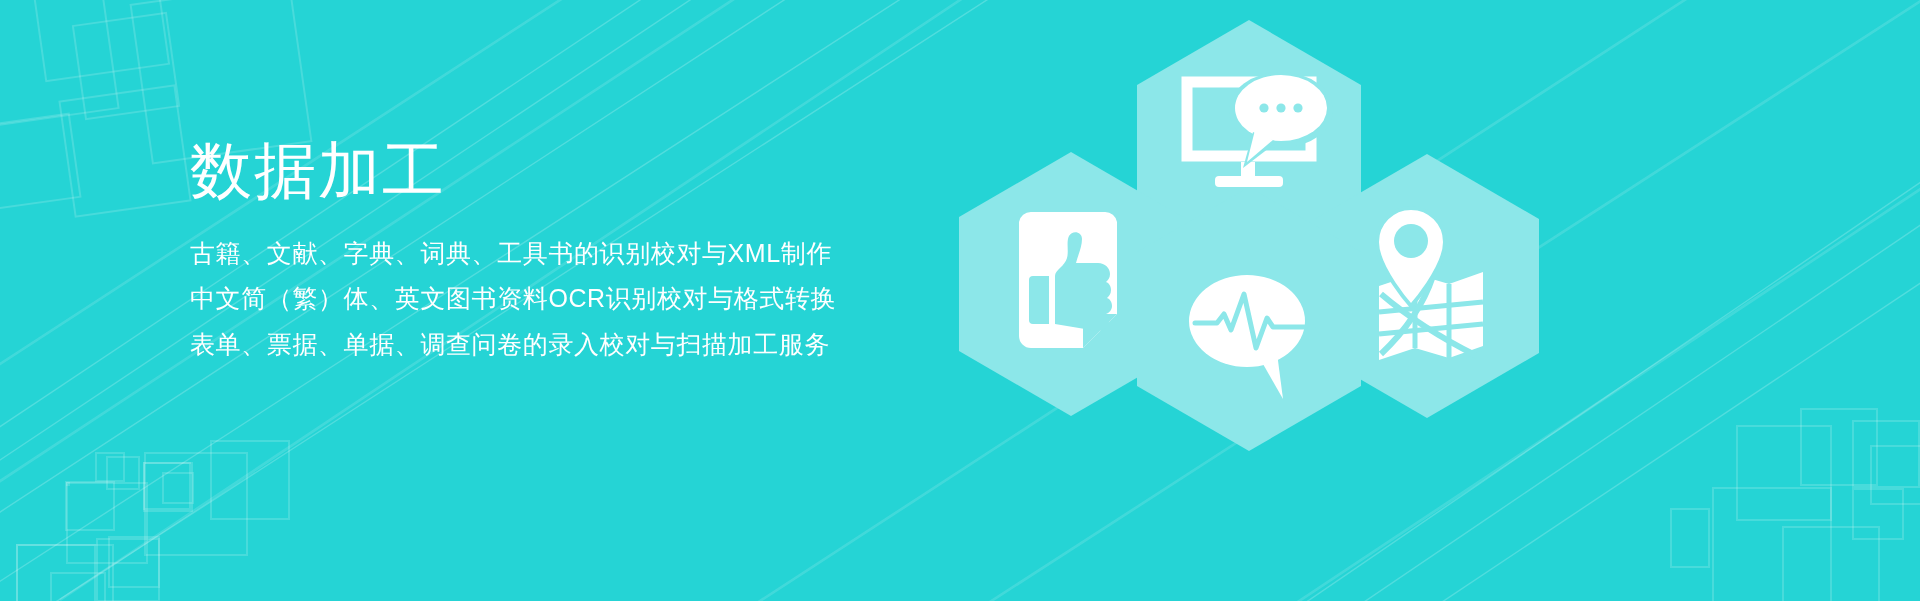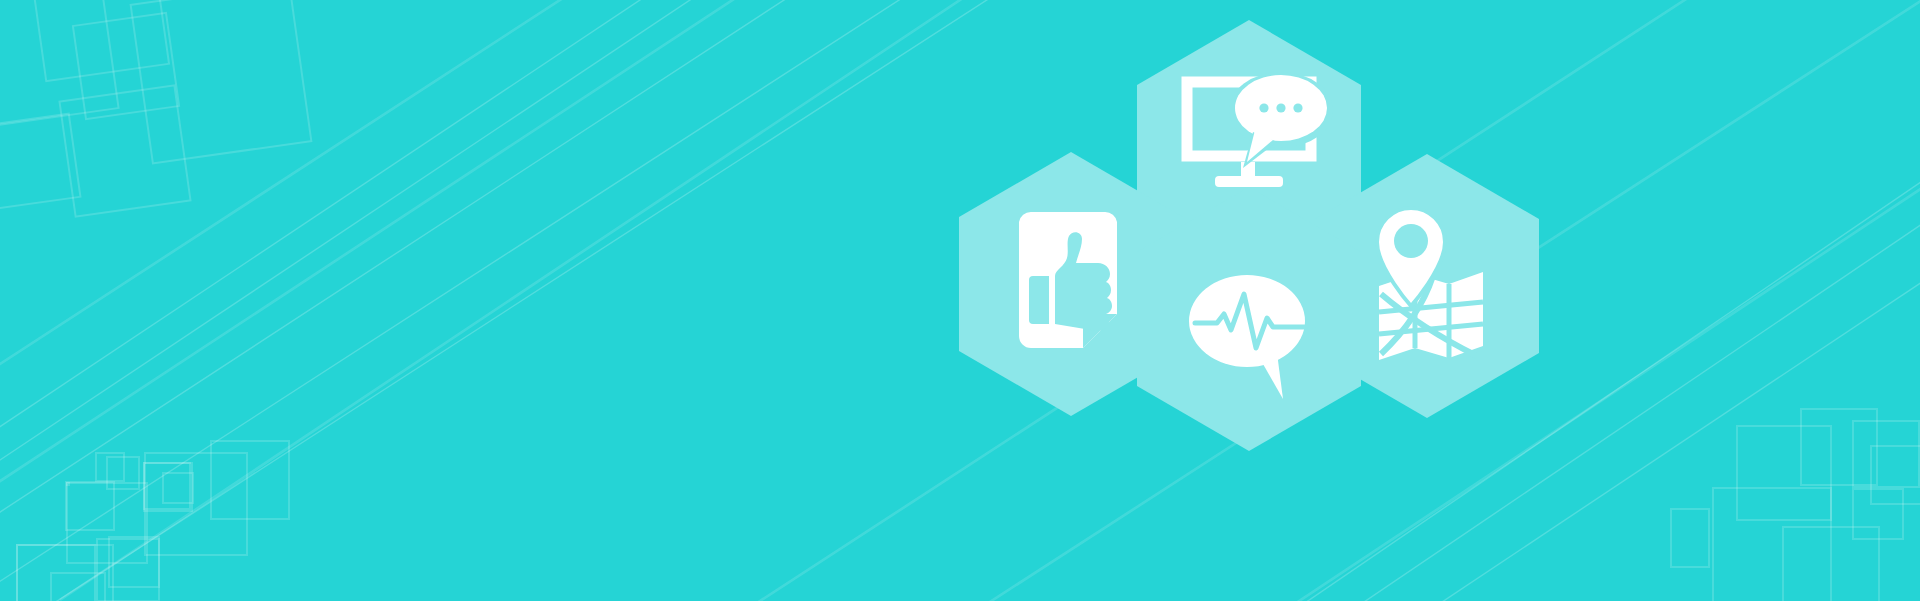--- a/index.html
+++ b/index.html
@@ -140,20 +140,28 @@
     <div class="sq" style="left:1782px; top:526px; width:98px;  height:98px;"></div>
     <div class="sq" style="left:1852px; top:488px; width:52px;  height:52px;"></div>
     <div class="sq" style="left:1670px; top:508px; width:40px;  height:60px;"></div>
   </div>
 
   <div class="bg-layer">
     <div class="sq" style="left:144px; top:452px; width:104px; height:104px;"></div>
     <div class="sq" style="left:210px; top:440px; width:80px;  height:80px;"></div>
   </div>
 
+  <div class="text-block">
+    <h1 class="headline">数据加工</h1>
+    <ul class="sub-list">
+      <li>古籍、文献、字典、词典、工具书的识别校对与XML制作</li>
+      <li>中文简（繁）体、英文图书资料OCR识别校对与格式转换</li>
+      <li>表单、票据、单据、调查问卷的录入校对与扫描加工服务</li>
+    </ul>
+  </div>
 
   <div class="hex-cluster">
 
     <svg style="position:absolute; left:178px; top:18px;" width="232" height="268" viewBox="0 0 232 268">
       <polygon points="116,2 228,67 228,201 116,266 4,201 4,67" fill="#8ce7e9"></polygon>
       <g fill="#ffffff" transform="translate(48,58)">
 
         <path d="M6 6 h124 v74 h-124 z" fill="none" stroke="#ffffff" stroke-width="11"></path>
 
         <rect x="60" y="86" width="14" height="14"></rect>

